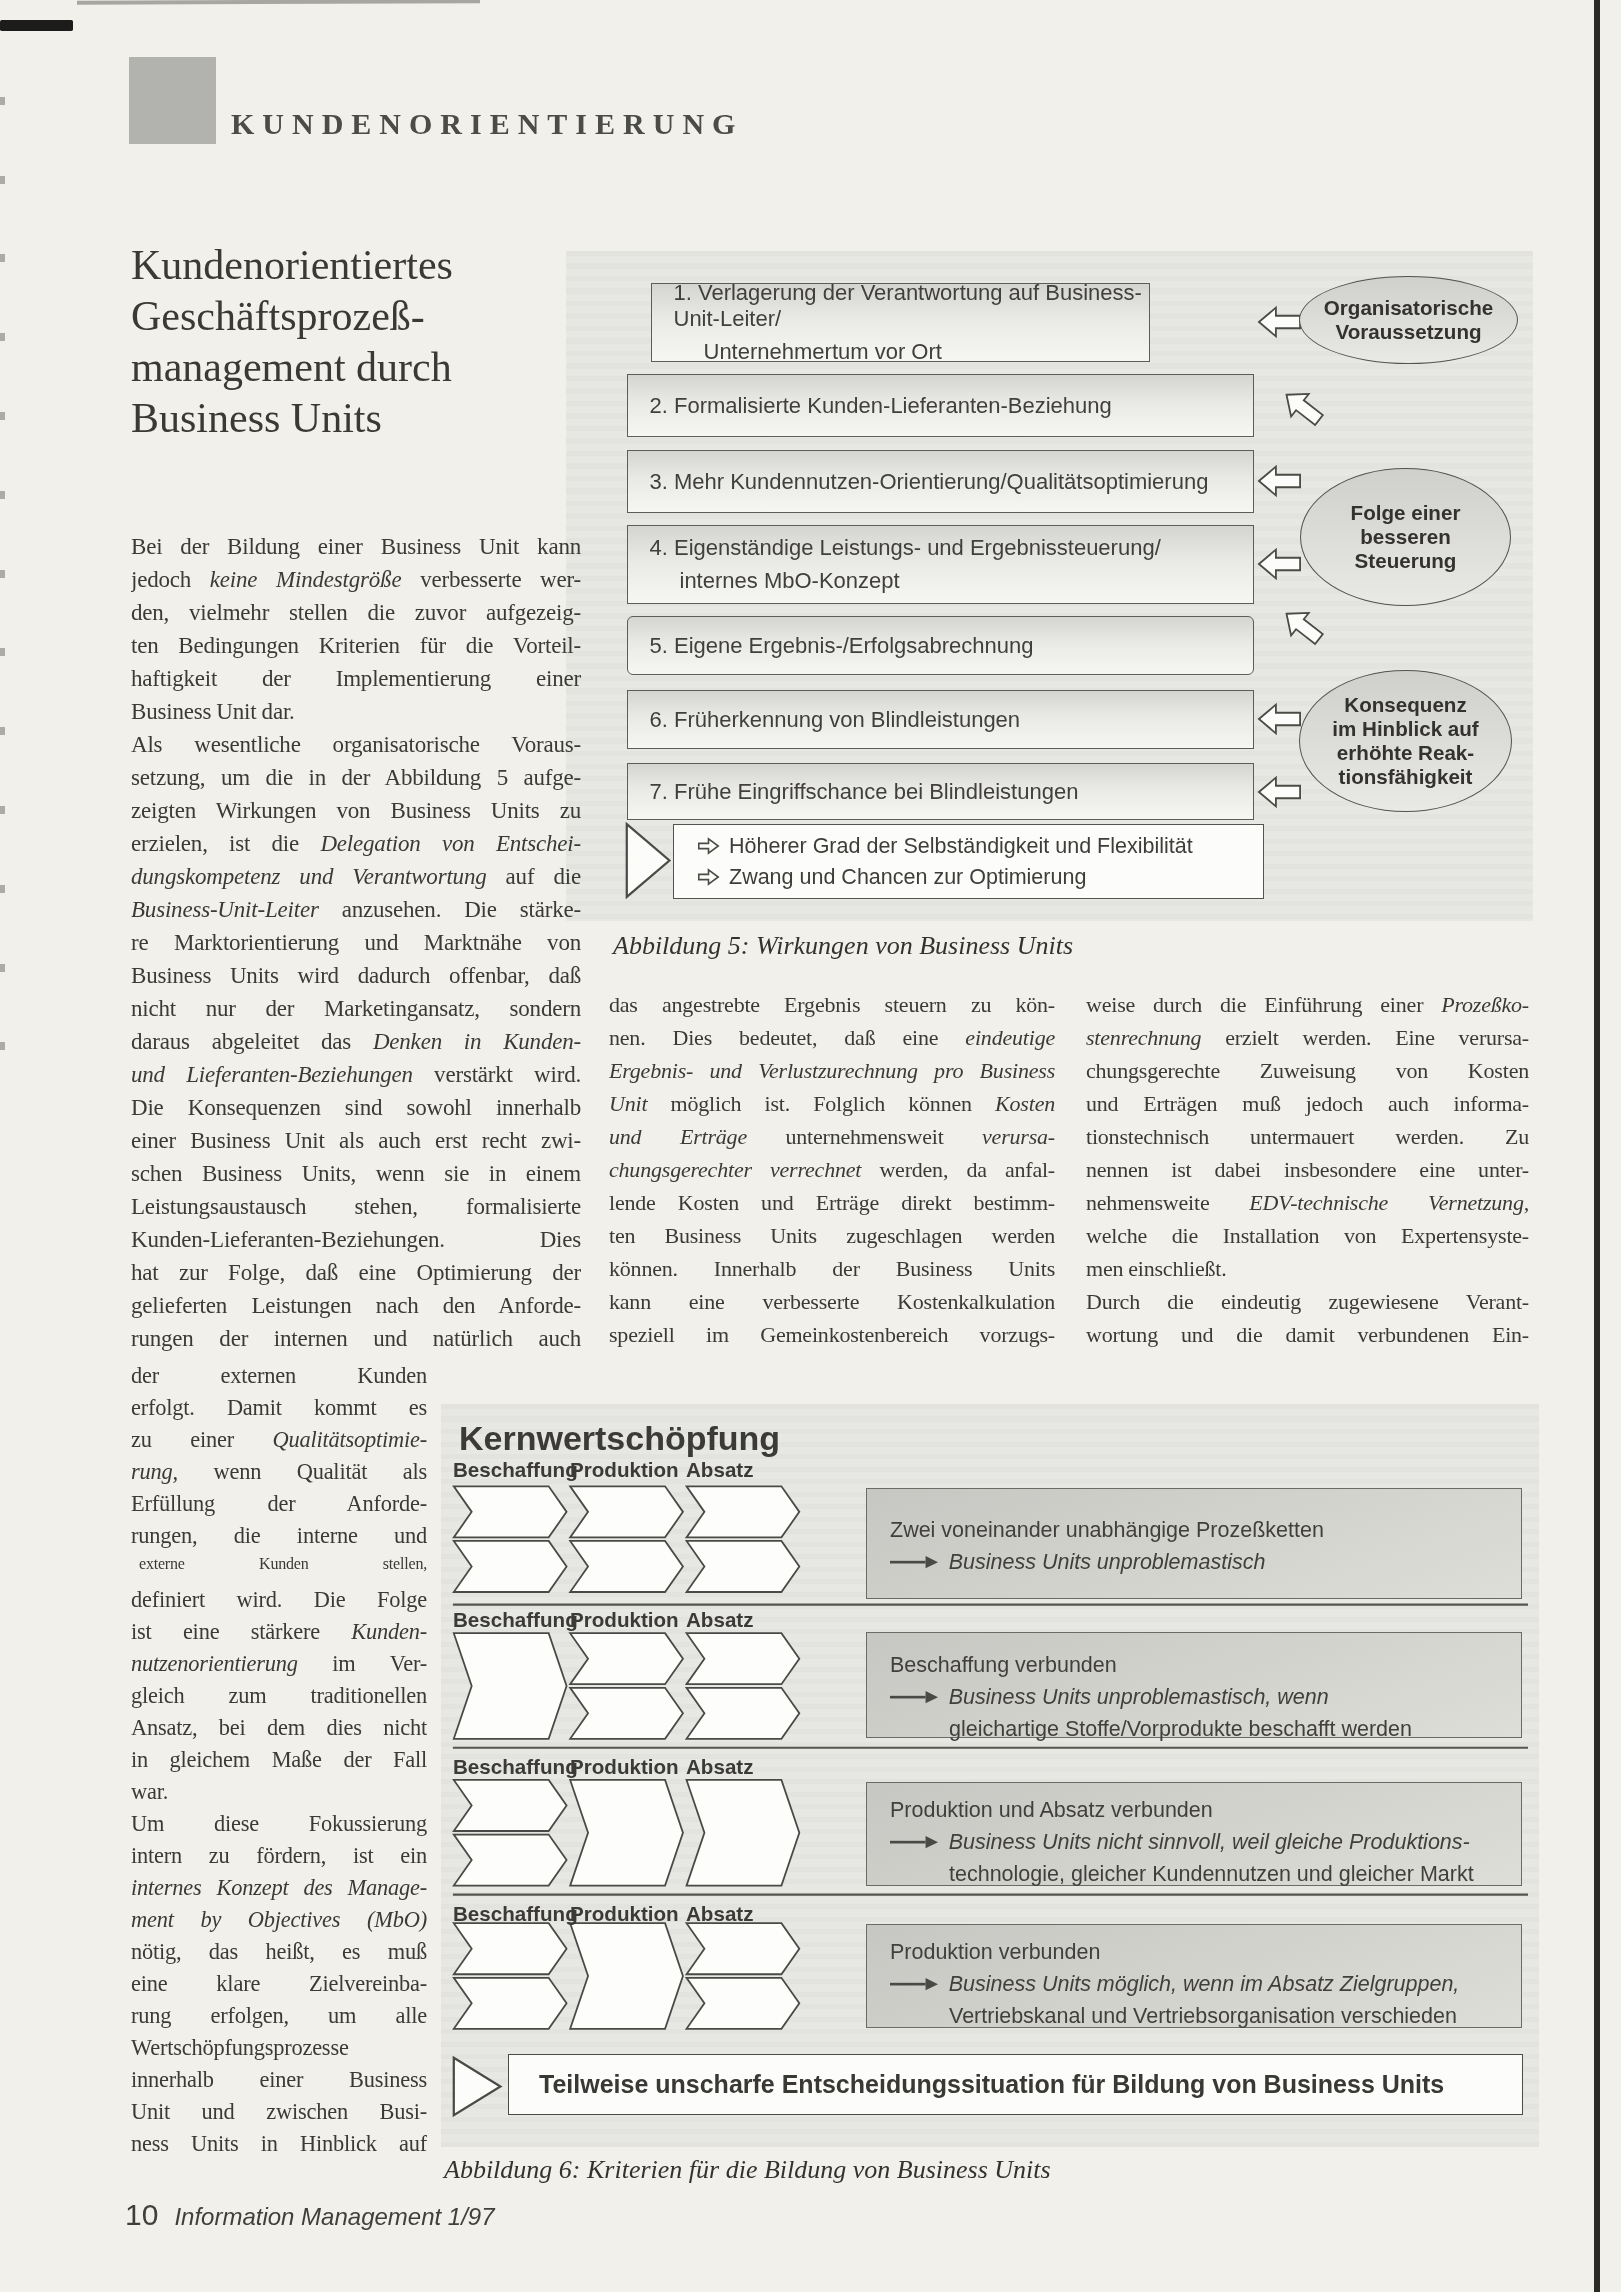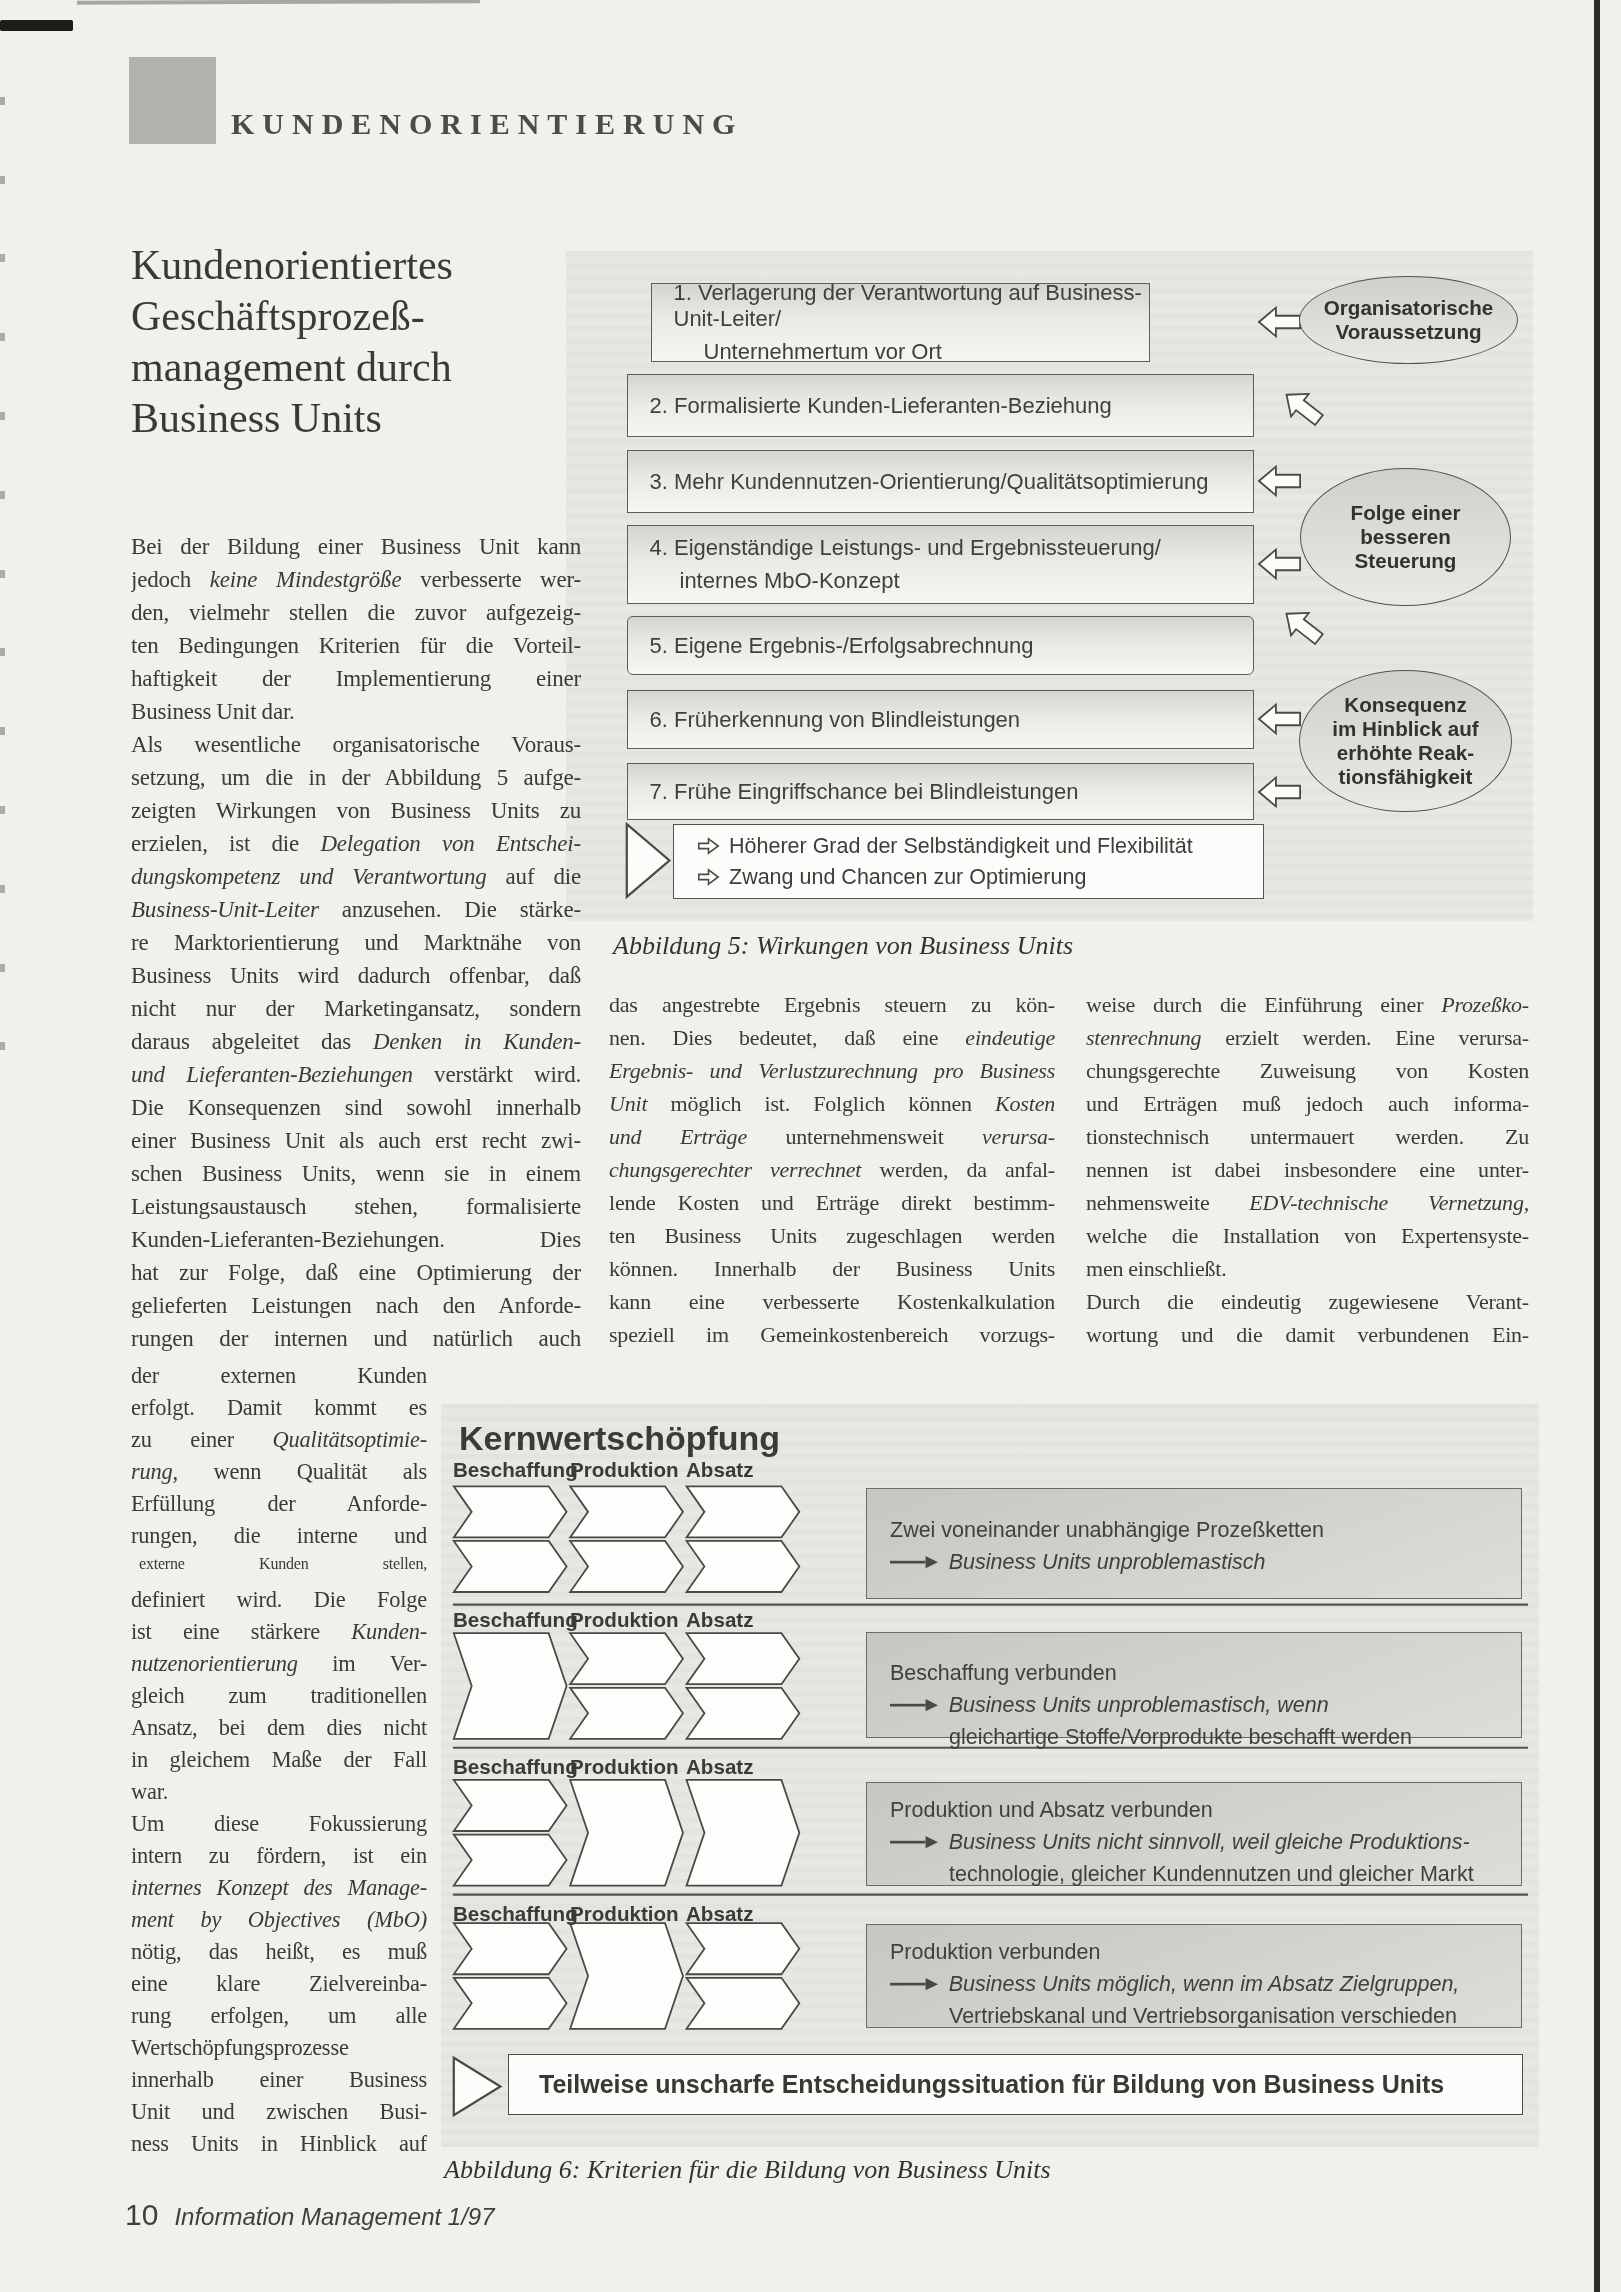--- a/index.html
+++ b/index.html
@@ -302,21 +302,21 @@
         <svg width="48" height="14.3" style="margin-right: 10.7px;" viewBox="0 0 54 16">
           <rect x="0" y="6.5" width="40" height="3" fill="#4a4946"></rect>
           <polygon points="40,1 54,8 40,15" fill="#4a4946" stroke="#4a4946" stroke-width="0" stroke-linejoin="miter"></polygon>
         </svg>
         <span>Business Units unproblemastisch</span>
       </div>
     </div>
     <div class="abs stage-label" style="left: 453px; top: 1608px;">Beschaffung</div>
     <div class="abs stage-label" style="left: 570px; top: 1608px;">Produktion</div>
     <div class="abs stage-label" style="left: 686px; top: 1608px;">Absatz</div>
-    <div class="abs nbox" style="left: 866px; width: 656px; top: 1632px; height: 106px; padding-top: 24px;">
+    <div class="abs nbox" style="left: 866px; width: 656px; top: 1632px; height: 106px; padding-top: 16px;">
       <div>Beschaffung verbunden</div>
       <div class="nline">
         <svg width="48" height="14.3" style="margin-right: 10.7px;" viewBox="0 0 54 16">
           <rect x="0" y="6.5" width="40" height="3" fill="#4a4946"></rect>
           <polygon points="40,1 54,8 40,15" fill="#4a4946" stroke="#4a4946" stroke-width="0" stroke-linejoin="miter"></polygon>
         </svg>
         <span>Business Units unproblemastisch, wenn</span>
       </div>
       <div class="nind">gleichartige Stoffe/Vorprodukte beschafft werden</div>
     </div>

